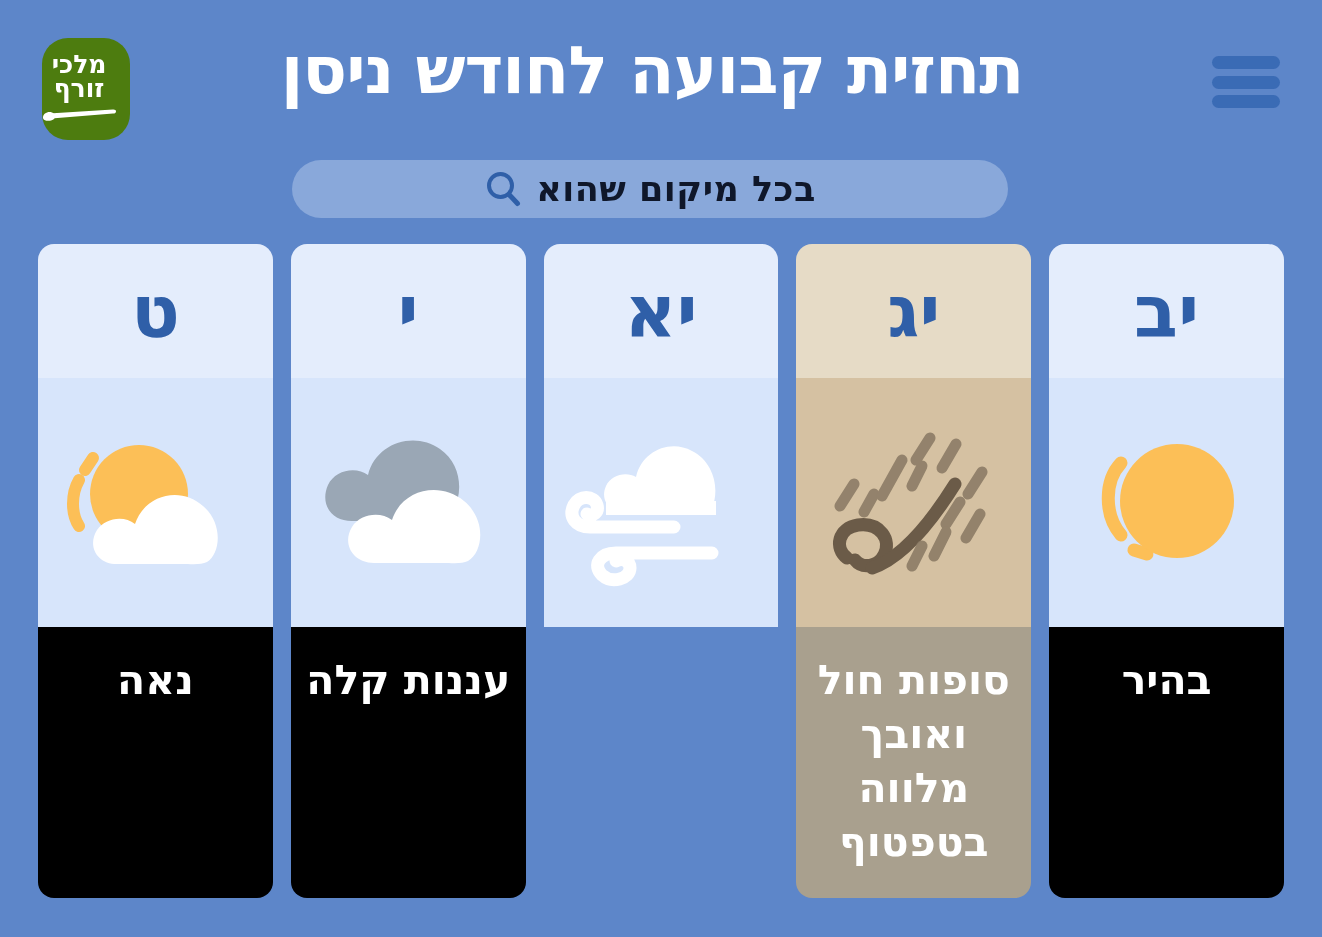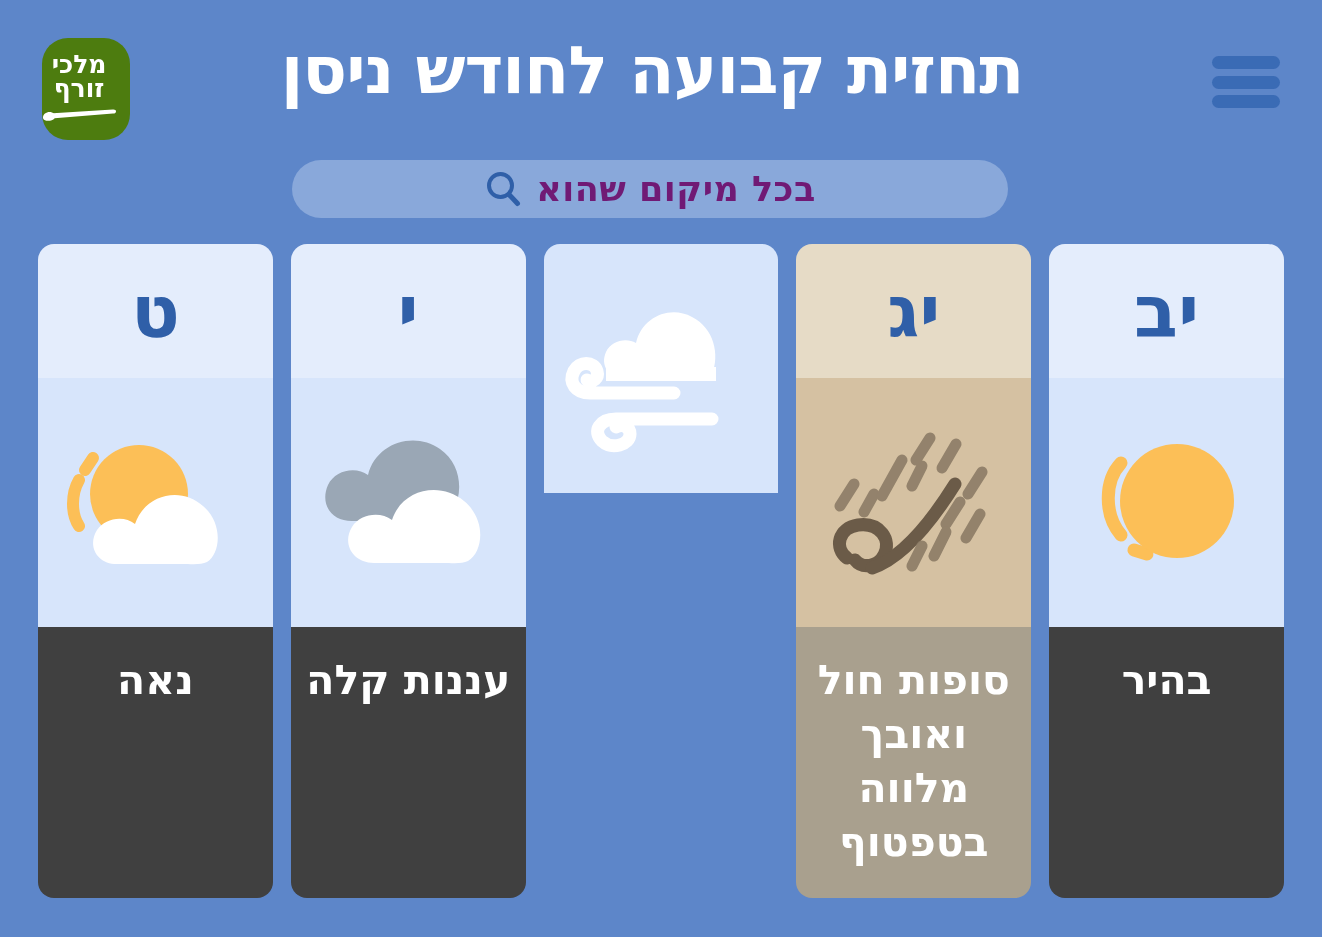--- a/index.html
+++ b/index.html
@@ -89,21 +89,21 @@
     height: 58px;
     border-radius: 29px;
     background: #89a8da;
     display: flex;
     align-items: center;
     justify-content: center;
     gap: 14px;
     cursor: text;
   }
   .search-text {
-    color: #701a75;
+    color: #0f172a;
     font-size: 35px;
     font-weight: 600;
     line-height: 40px;
     white-space: nowrap;
     letter-spacing: 0.5px;
   }
   .search-icon { width: 38px; height: 38px; flex: 0 0 auto; }
 
   
   .cards {
@@ -160,21 +160,21 @@
     padding: 0 8px;
   }
 
   
   .card.sand .card-head       { background: #e6dbc6; }
   .card.sand .card-icon-area  { background: #d5c1a2; }
   .card.sand .card-label-area { background: #a9a08e; }
 
   .card.blue .card-head       { background: #e4edfc; }
   .card.blue .card-icon-area  { background: #d7e5fb; }
-  .card.blue .card-label-area { background: #404040; }
+  .card.blue .card-label-area { background: #000000; }
 
   svg { display: block; }
 </style>
 </head>
 <body>
 
 <div class="header">
 
   <div class="hamburger">
     <span></span>
@@ -244,20 +244,23 @@
           <line x1="96" y1="158" x2="106" y2="138"></line>
         </g>
       </svg>
     </div>
     <div class="card-label-area">
       <span class="card-label">סופות חול ואובך מלווה בטפטוף</span>
     </div>
   </div>
 
   <div class="card blue">
+    <div class="card-head">
+      <span class="card-date">יא</span>
+    </div>
     <div class="card-icon-area">
       <svg width="210" height="180" viewBox="0 0 210 180">
         <path d="M72 100 C52 100 44 86 50 73 C55 62 70 58 80 64 C86 38 114 26 136 38 C158 49 164 76 156 95 C152 103 144 100 132 100 Z" fill="#ffffff"></path>
         <path d="M124 100 L76 100 C62 100 52 100 52 100" fill="#ffffff"></path>
         <rect x="50" y="88" width="110" height="14" fill="#ffffff"></rect>
         <path d="M118 114 L34 114 C20 114 12 104 18 92 C23 82 38 82 41 92 C43 99 37 104 31 101" fill="none" stroke="#ffffff" stroke-width="13" stroke-linecap="round"></path>
         <path d="M156 140 L60 140 C44 140 36 152 46 162 C56 171 74 166 74 155 C74 148 66 144 60 148" fill="none" stroke="#ffffff" stroke-width="13" stroke-linecap="round"></path>
       </svg>
     </div>
   </div>

